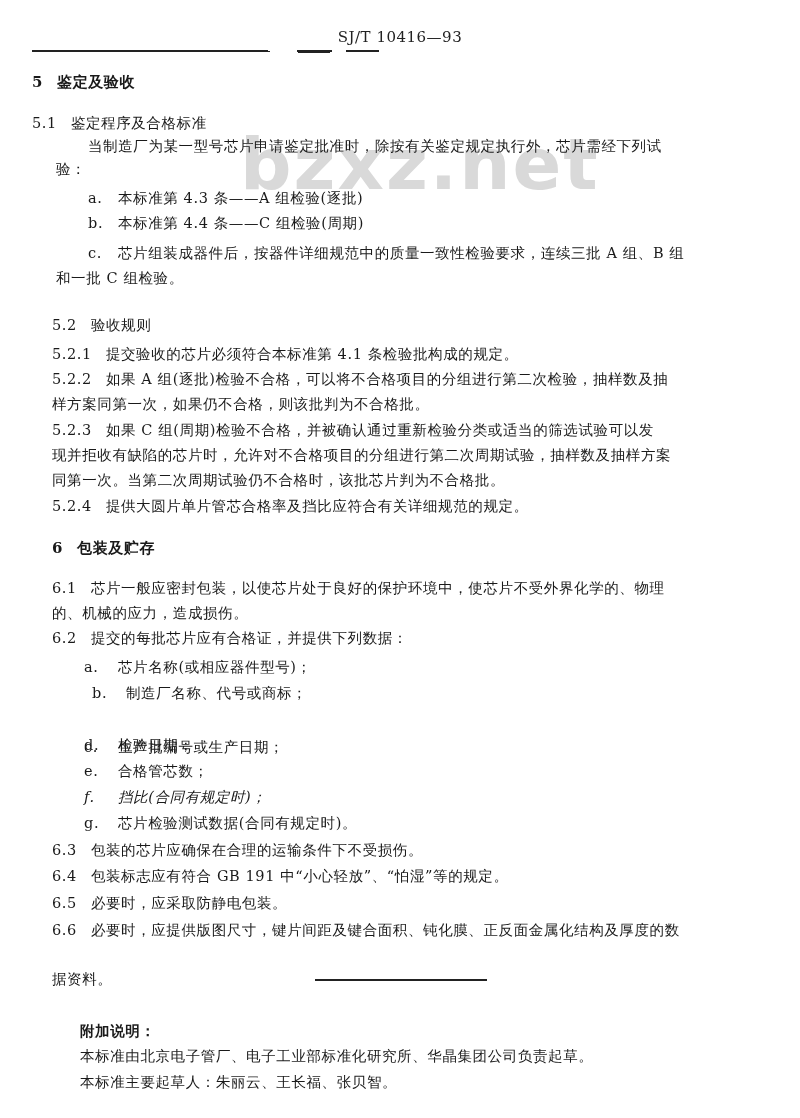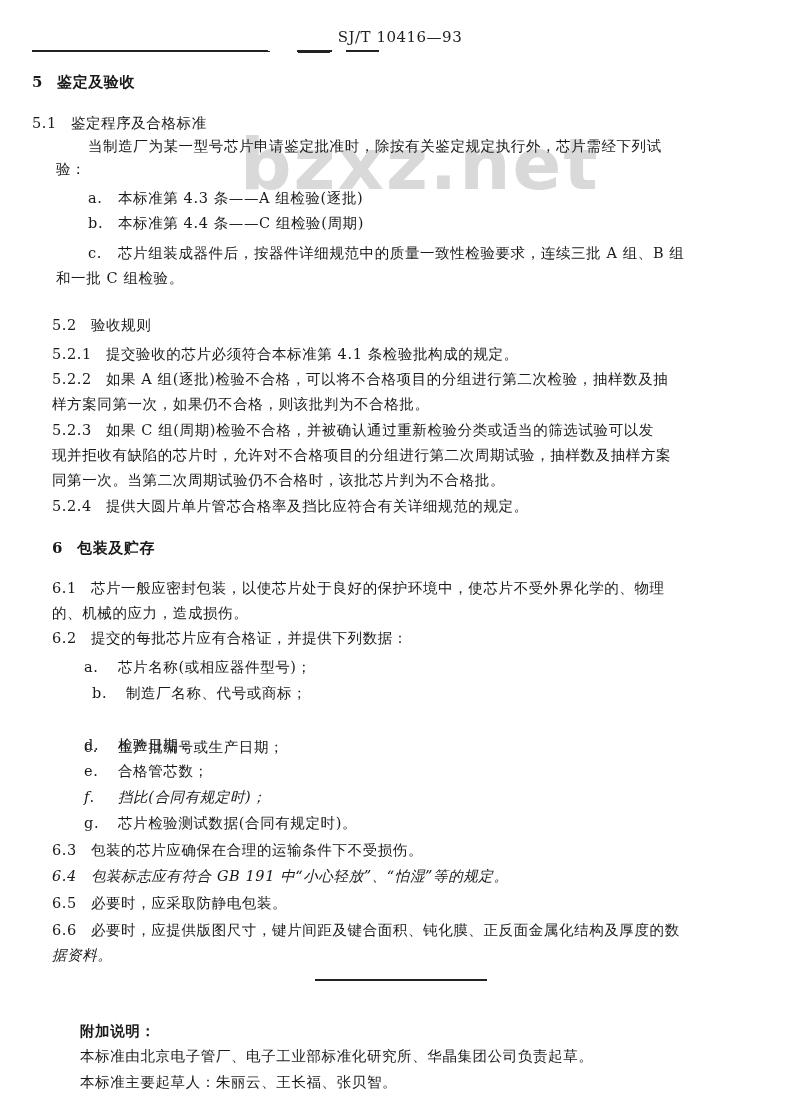--- a/index.html
+++ b/index.html
@@ -117,30 +117,30 @@
   <div class="line" style="left:84px;top:787px;font-style:italic;">
     <span style="display:inline-block;width:34px;">f.</span><span>挡比(合同有规定时)；</span>
   </div>
   <div class="line" style="left:84px;top:813px;">
     <span style="display:inline-block;width:34px;">g.</span><span>芯片检验测试数据(合同有规定时)。</span>
   </div>
 
   <div class="line" style="left:52px;top:840px;">
     <span>6.3</span><span class="gap"></span><span>包装的芯片应确保在合理的运输条件下不受损伤。</span>
   </div>
-  <div class="line" style="left:52px;top:866px;font-style:italic;">
+  <div class="line" style="left:52px;top:866px;">
     <span>6.4</span><span class="gap"></span><span>包装标志应有符合 GB 191 中“小心轻放”、“怕湿”等的规定。</span>
   </div>
   <div class="line" style="left:52px;top:893px;">
     <span>6.5</span><span class="gap"></span><span>必要时，应采取防静电包装。</span>
   </div>
   <div class="line" style="left:52px;top:920px;">
     <span>6.6</span><span class="gap"></span><span>必要时，应提供版图尺寸，键片间距及键合面积、钝化膜、正反面金属化结构及厚度的数</span>
   </div>
-  <div class="line" style="left:52px;top:945px;font-style:italic;">据资料。</div>
+  <div class="line" style="left:52px;top:969px;">据资料。</div>
 
   <div class="center-rule"></div>
 
   <div class="line bold" style="left:80px;top:1021px;">附加说明：</div>
   <div class="line" style="left:80px;top:1046px;">本标准由北京电子管厂、电子工业部标准化研究所、华晶集团公司负责起草。</div>
   <div class="line" style="left:80px;top:1072px;">本标准主要起草人：朱丽云、王长福、张贝智。</div>
 
 </div>
 
 </body></html>

